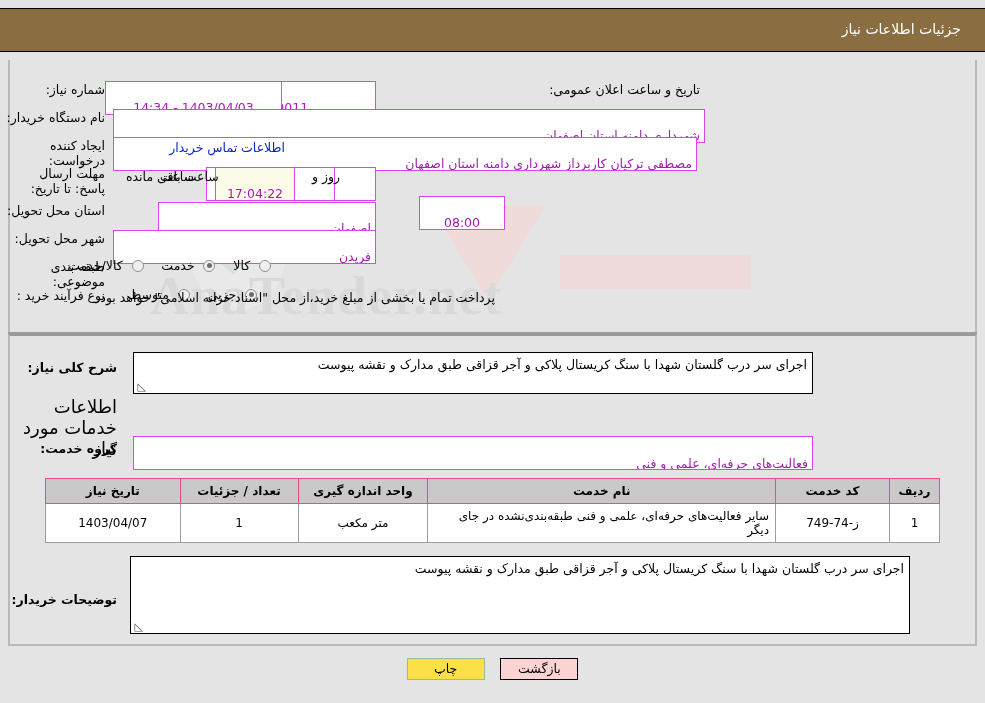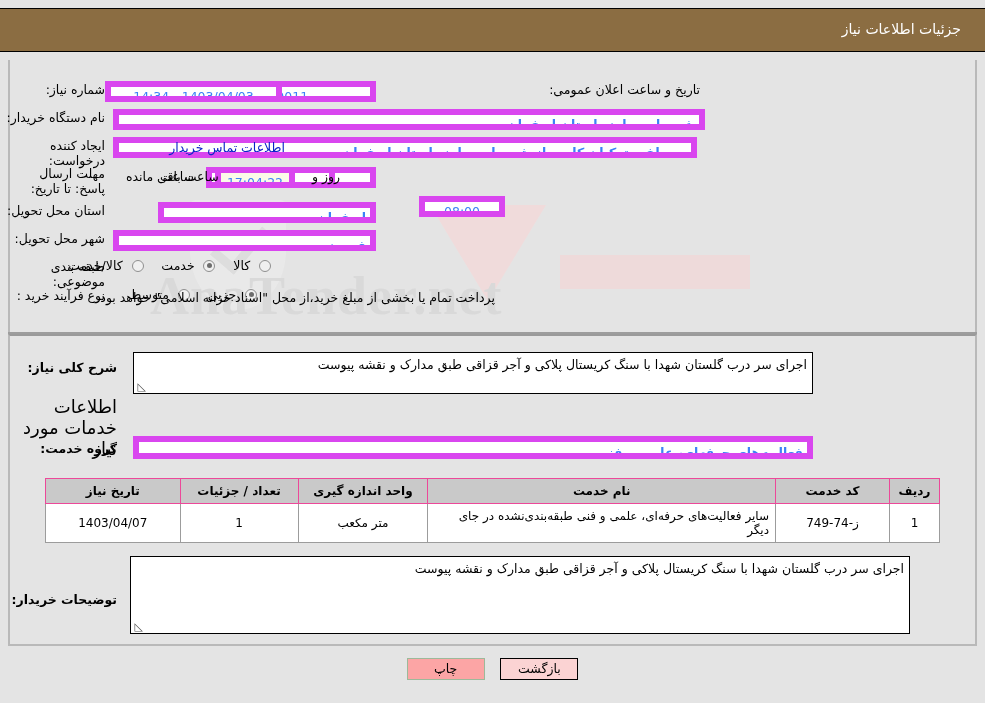--- a/index.html
+++ b/index.html
@@ -144,32 +144,32 @@
     direction: rtl;
   }
   .lbl {
     text-align: right;
     font-size: 12.5px;
     color: #000000;
     line-height: 15px;
   }
   .fld {
     background: #fff;
-    border: 6px solid #d946ef;
+    border: 1px solid #d946ef;
     box-sizing: border-box;
     height: 21px;
     line-height: 19px;
     font-size: 12.5px;
-    padding: 0 4px;
+    padding: 16px 4px;
     text-align: center;
     white-space: nowrap;
     overflow: hidden;
-    color: #3b82f6;
-  }
-  .fld.rt { text-align: right; font-weight: bold; }
+    color: #a21caf;
+  }
+  .fld.rt { text-align: right; }
   .fld.yellowish { background: #fbfbe8; }
   .inline-note {
     font-size: 12.5px;
     margin: 0 6px;
   }
   .link {
     color: #0a25c7;
     font-size: 12.5px;
     text-decoration: none;
     cursor: pointer;
@@ -279,21 +279,21 @@
     height: 22px;
     line-height: 20px;
     font-size: 12.5px;
     border: 1px solid #6f6f6f;
     margin: 0 6px;
     cursor: pointer;
     box-sizing: border-box;
     text-align: center;
   }
   .btn.print {
-    background: #fca5a5;
+    background: #fde047;
     border-color: #9db99a;
   }
   .btn.back {
     background: #fbd3d3;
     border-color: #000;
   }
 </style>
 </head>
 <body>
 

